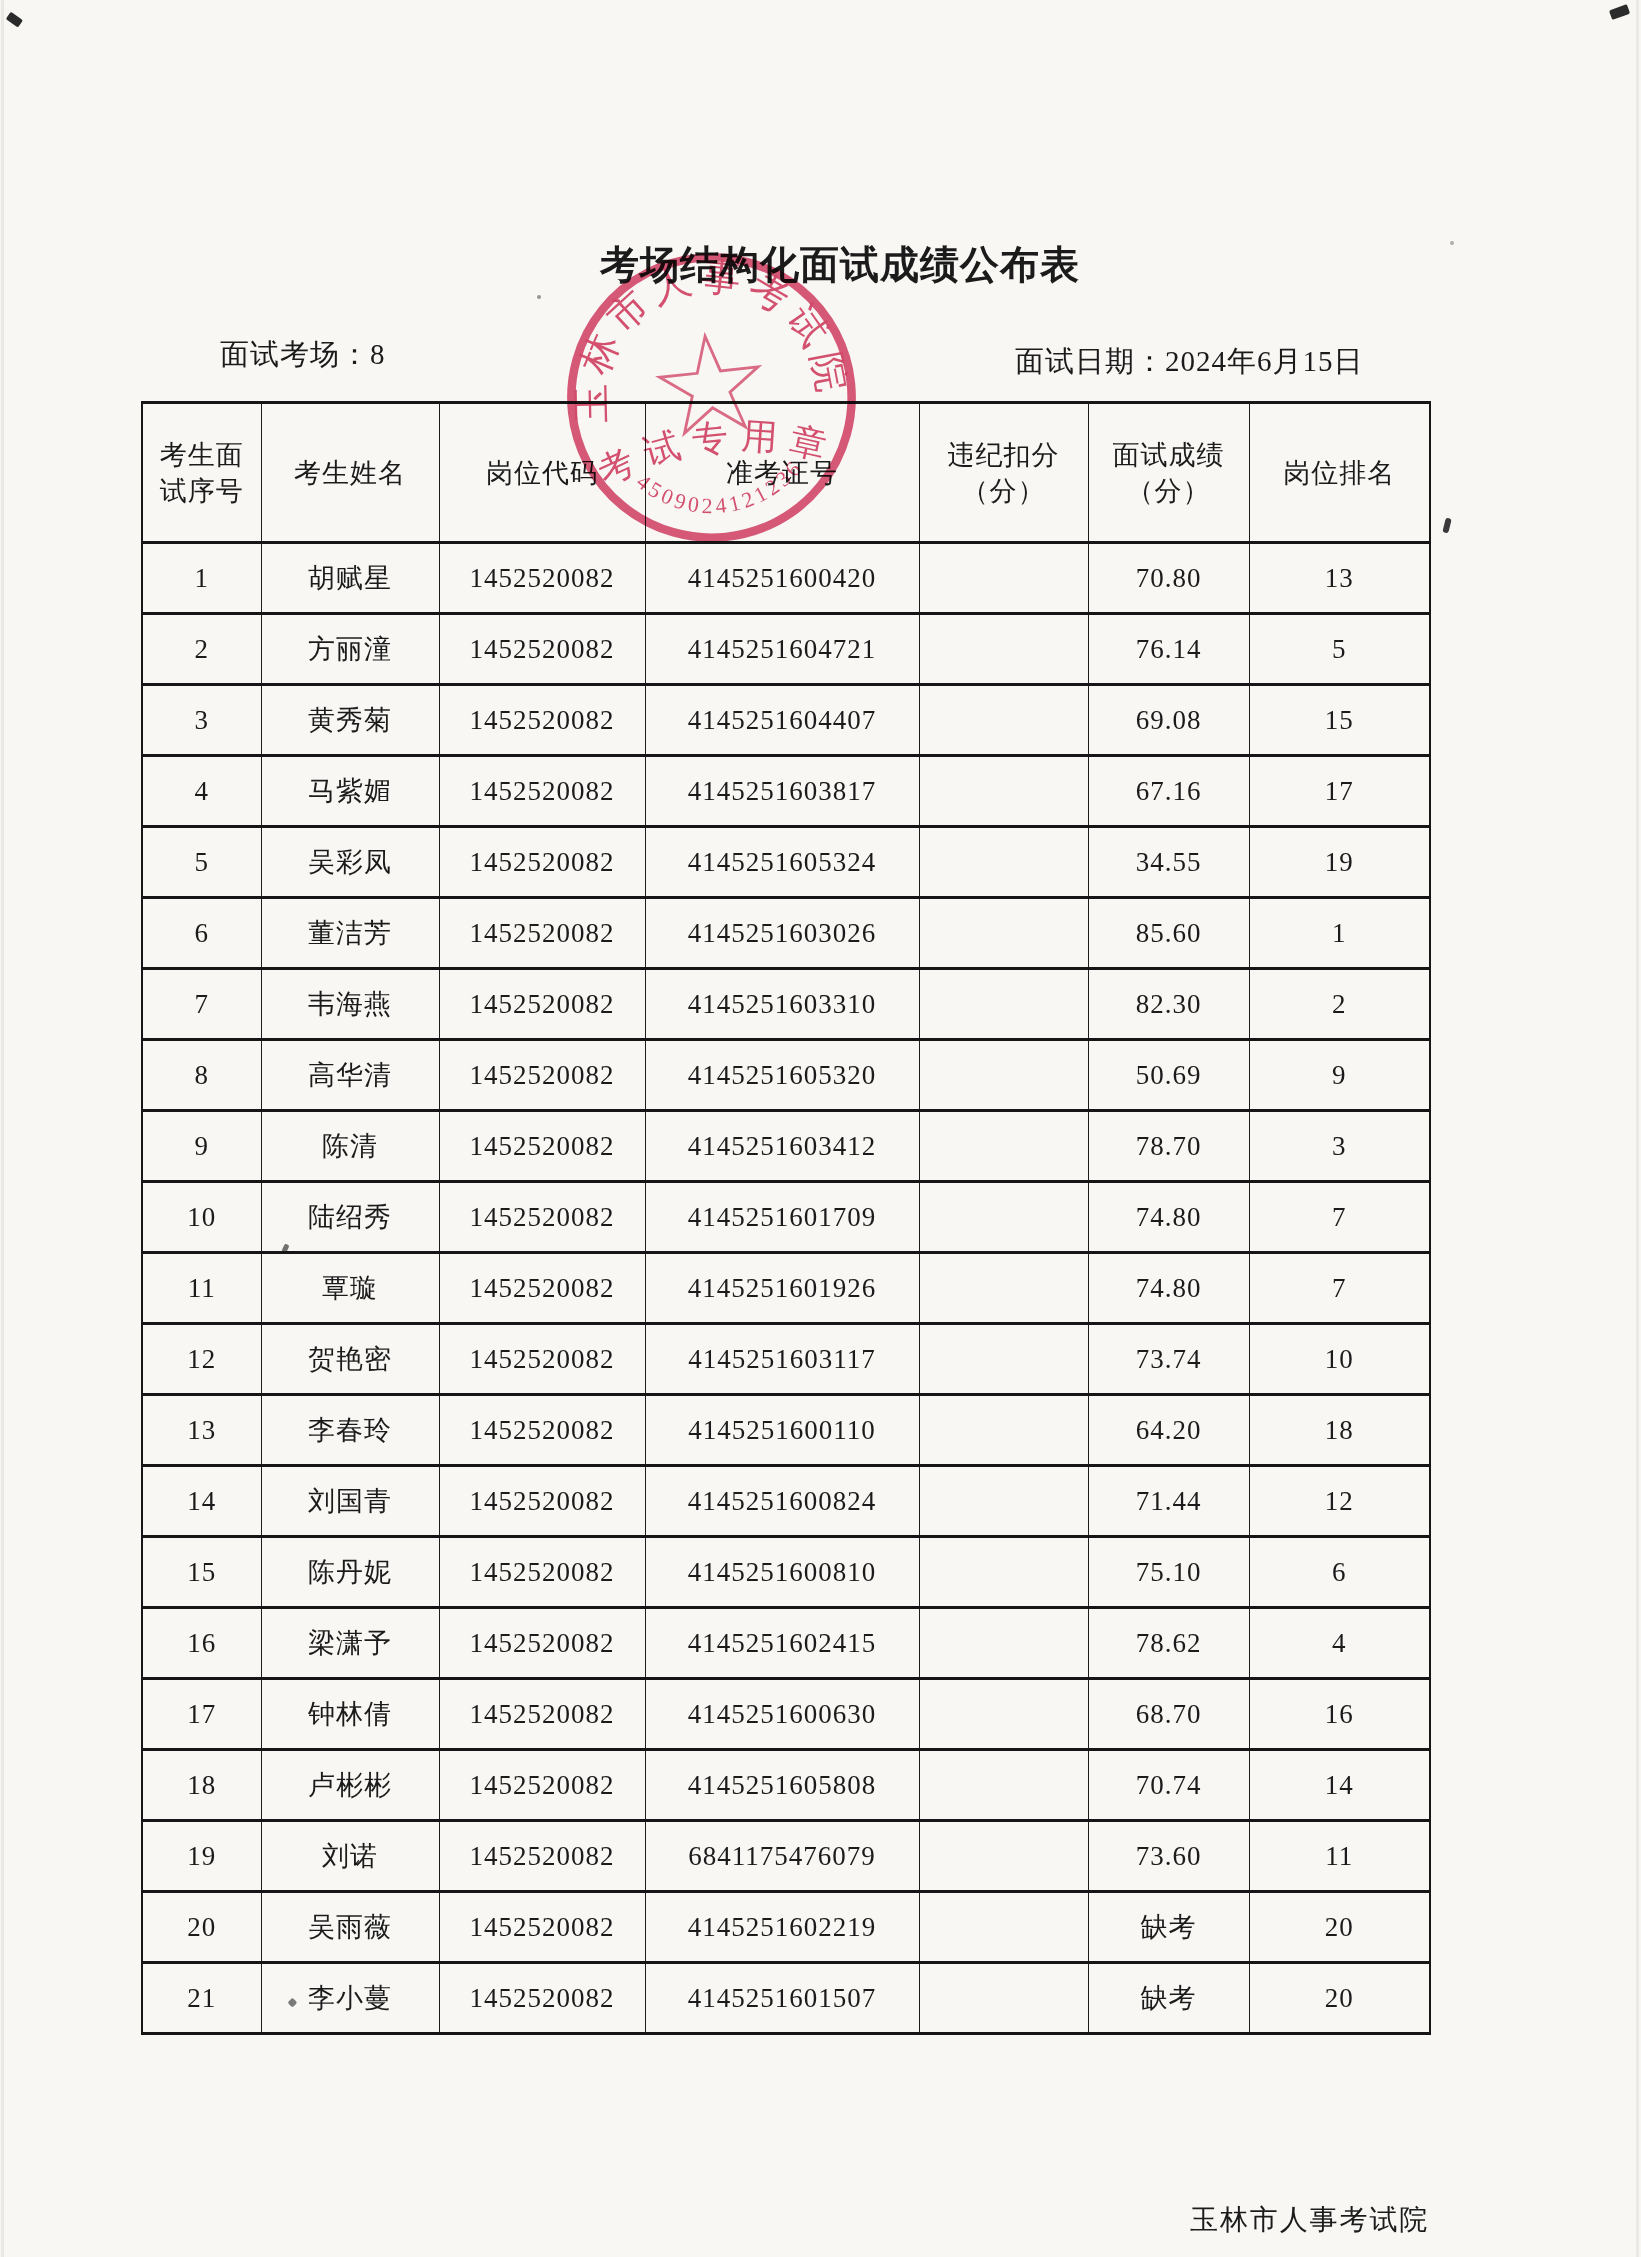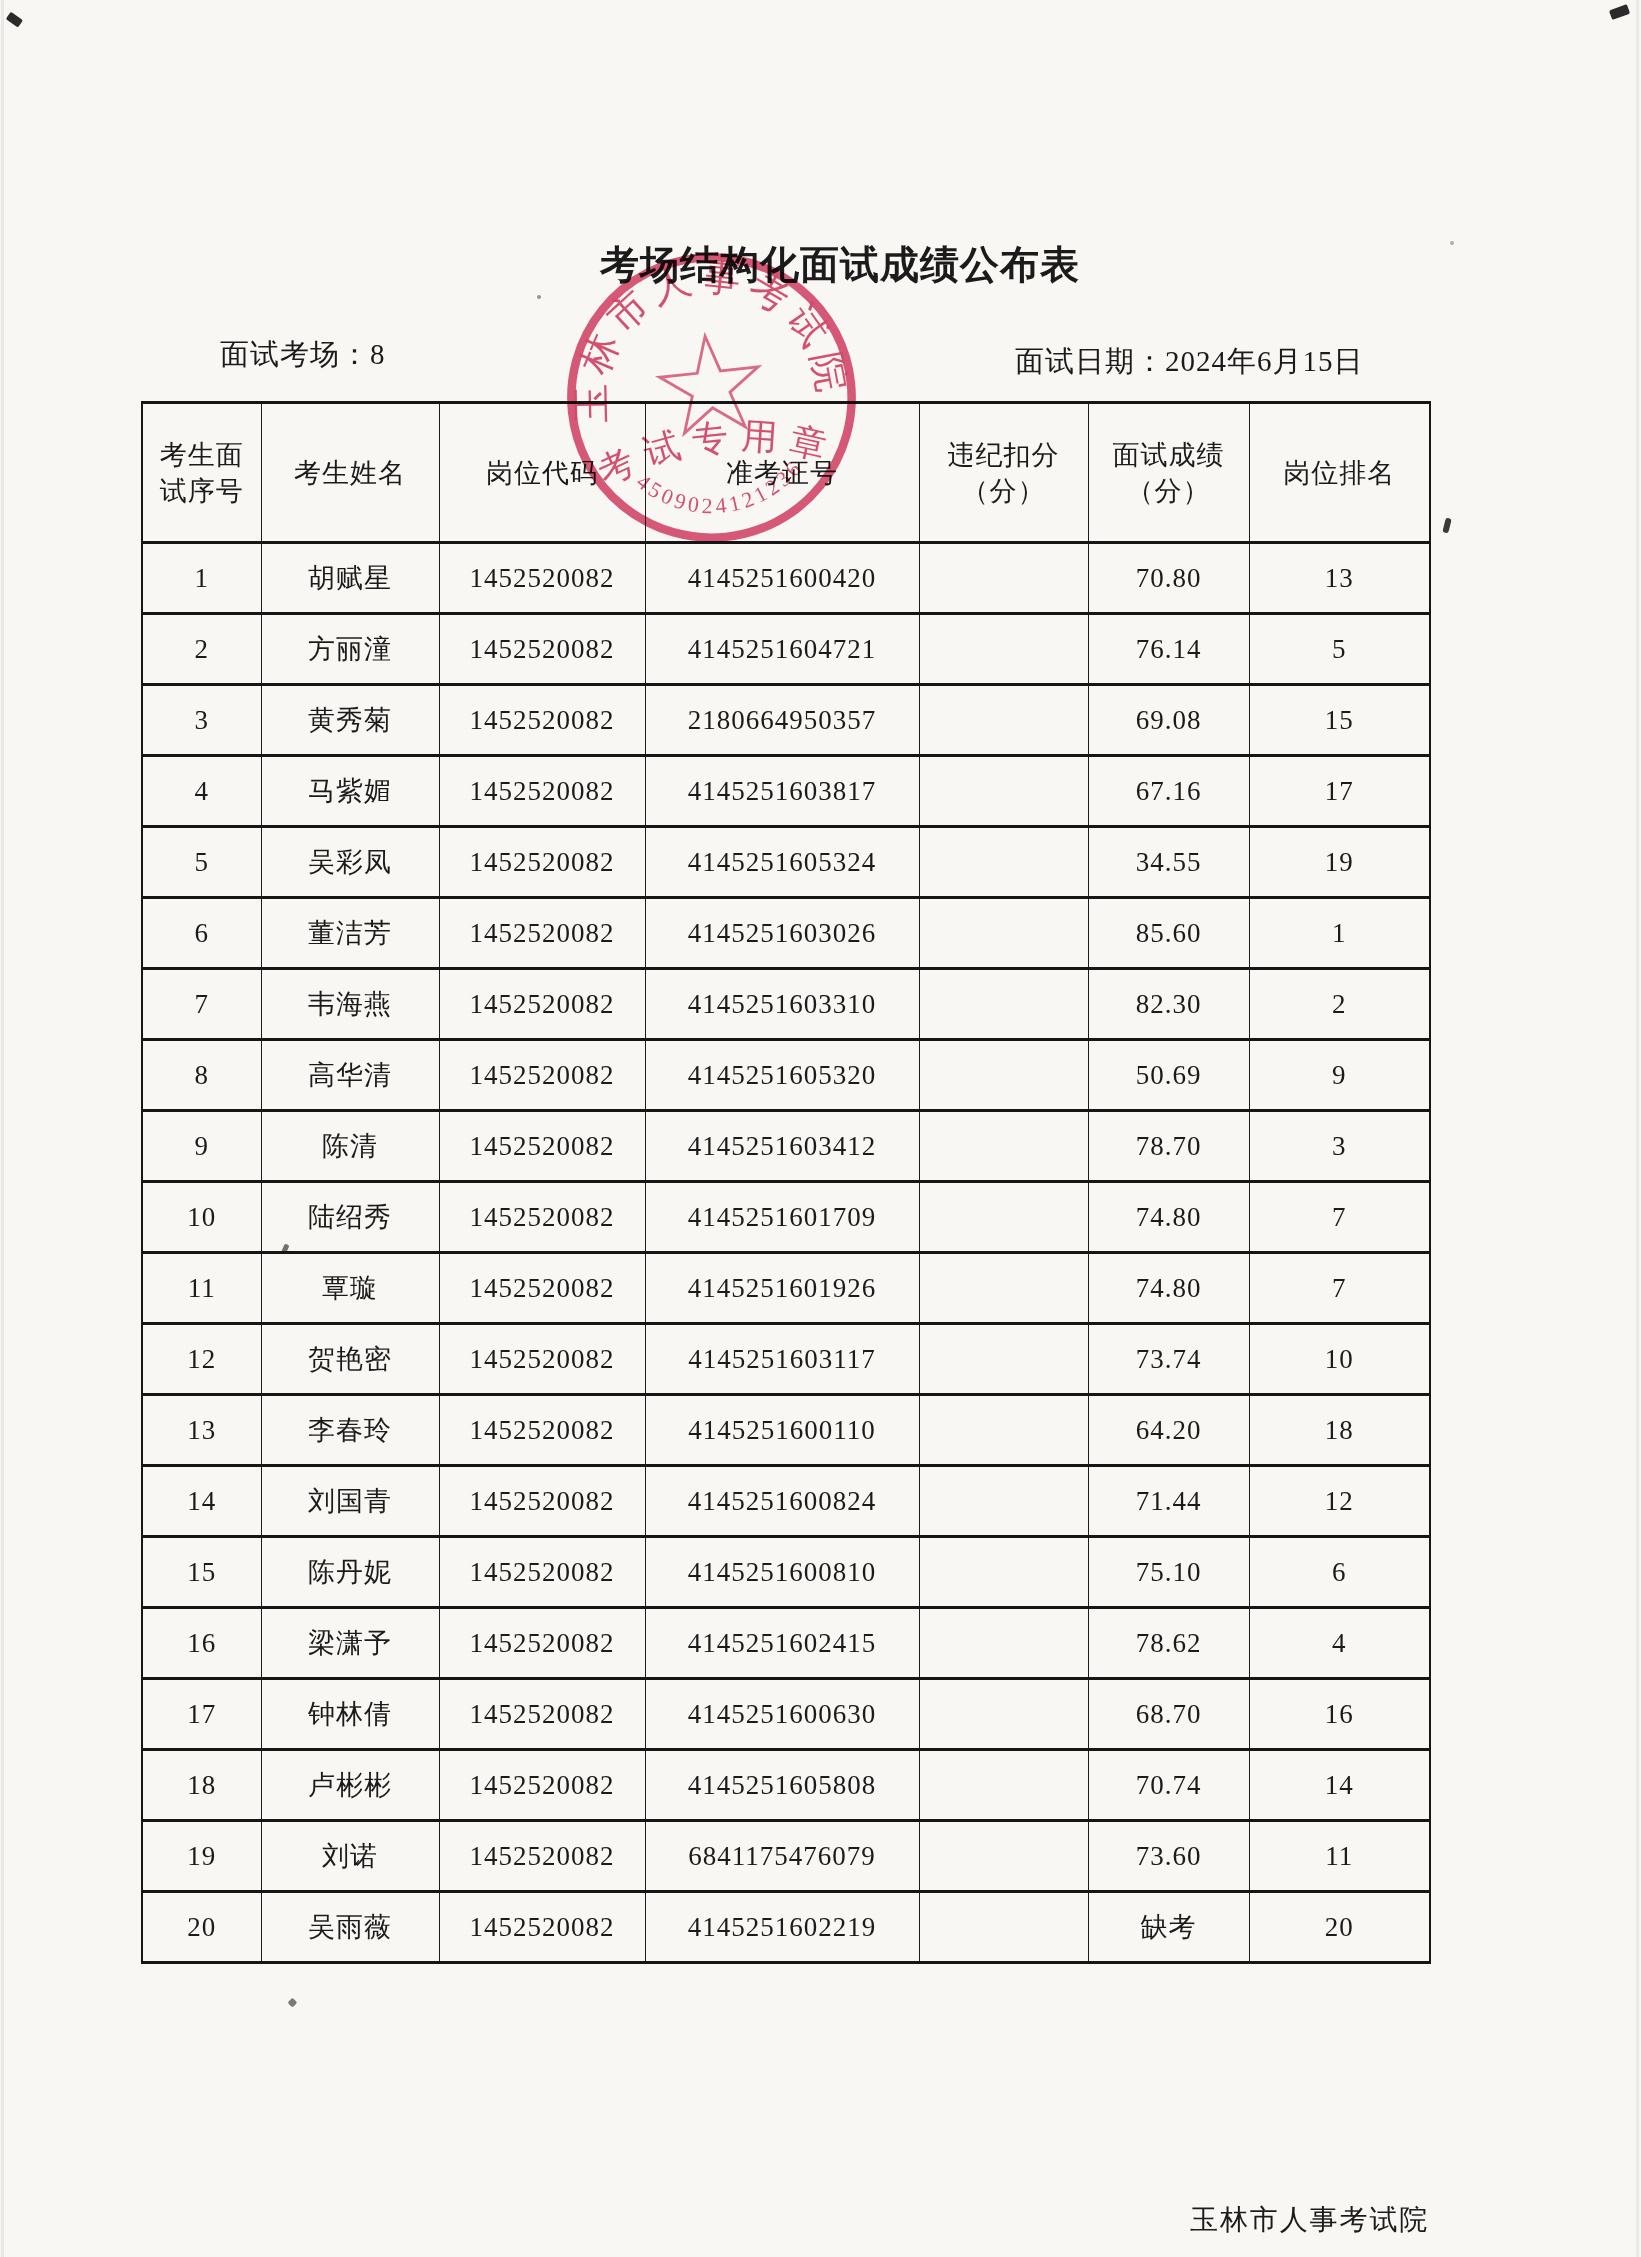--- a/index.html
+++ b/index.html
@@ -106,21 +106,21 @@
         <td>1452520082</td>
         <td>4145251604721</td>
         <td></td>
         <td>76.14</td>
         <td>5</td>
       </tr>
       <tr>
         <td>3</td>
         <td>黄秀菊</td>
         <td>1452520082</td>
-        <td>2180664950357</td>
+        <td>4145251604407</td>
         <td></td>
         <td>69.08</td>
         <td>15</td>
       </tr>
       <tr>
         <td>4</td>
         <td>马紫媚</td>
         <td>1452520082</td>
         <td>4145251603817</td>
         <td></td>
@@ -260,20 +260,29 @@
         <td>6841175476079</td>
         <td></td>
         <td>73.60</td>
         <td>11</td>
       </tr>
       <tr>
         <td>20</td>
         <td>吴雨薇</td>
         <td>1452520082</td>
         <td>4145251602219</td>
+        <td></td>
+        <td>缺考</td>
+        <td>20</td>
+      </tr>
+      <tr>
+        <td>21</td>
+        <td>李小蔓</td>
+        <td>1452520082</td>
+        <td>4145251601507</td>
         <td></td>
         <td>缺考</td>
         <td>20</td>
       </tr>
     </tbody>
 </table>
 
 <div class="stamp">
   <svg viewBox="0 0 320 320" width="303" height="303">
     <defs>

